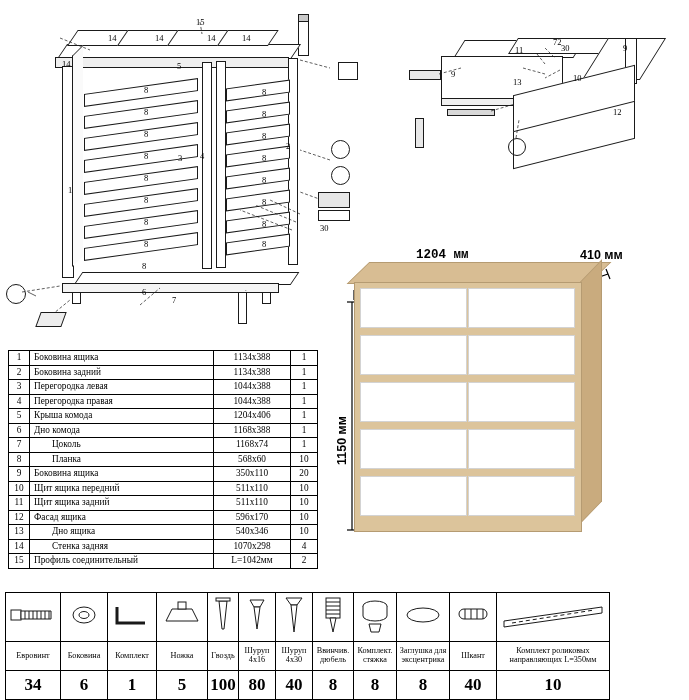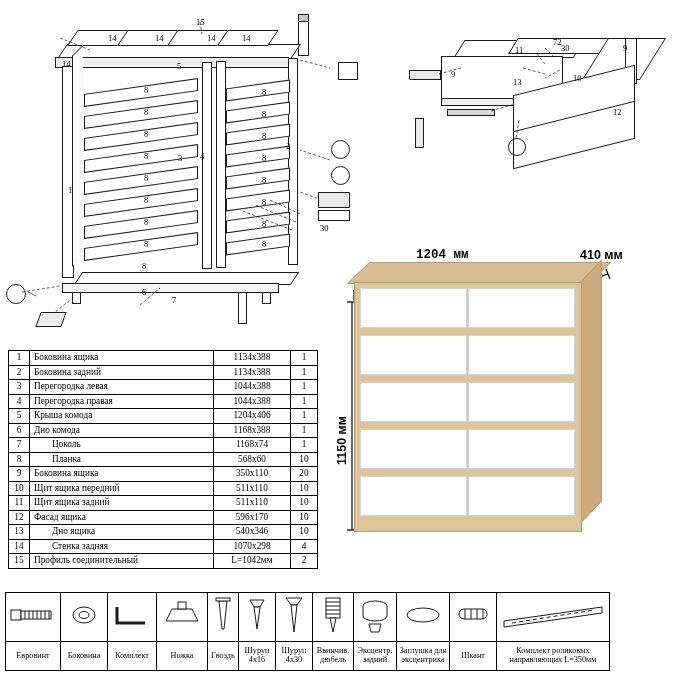--- a/index.html
+++ b/index.html
@@ -405,21 +405,35 @@
         </tr>
       <tr id="hw-names">
           <td class="hname">Евровинт</td>
           <td class="hname">Боковина</td>
           <td class="hname">Комплект</td>
           <td class="hname">Ножка</td>
           <td class="hname">Гвоздь</td>
           <td class="hname">Шуруп<br>4х16</td>
           <td class="hname">Шуруп<br>4х30</td>
           <td class="hname">Ввинчив. дюбель</td>
-          <td class="hname">Эксцентр. задний</td>
+          <td class="hname">Комплект. стяжка</td>
           <td class="hname">Заглушка для эксцентрика</td>
           <td class="hname">Шкант</td>
           <td class="hname">Комплект роликовых направляющих L=350мм</td>
         </tr>
+      <tr id="hw-qty">
+          <td class="hqty">34</td>
+          <td class="hqty">6</td>
+          <td class="hqty">1</td>
+          <td class="hqty">5</td>
+          <td class="hqty">100</td>
+          <td class="hqty">80</td>
+          <td class="hqty">40</td>
+          <td class="hqty">8</td>
+          <td class="hqty">8</td>
+          <td class="hqty">8</td>
+          <td class="hqty">40</td>
+          <td class="hqty">10</td>
+        </tr>
     </tbody>
   </table>
 
 </div>
 
 </body></html>

